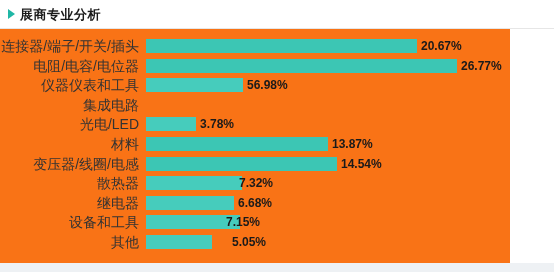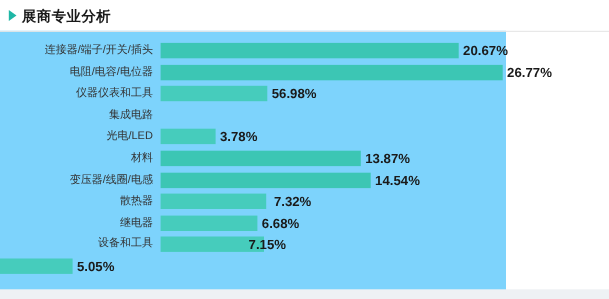--- a/index.html
+++ b/index.html
@@ -8,23 +8,23 @@
   }
   body {
     width: 554px;
     height: 272px;
     background: #ffffff;
     font-family: "Liberation Sans", sans-serif;
     overflow: hidden;
   }
   .page {
     position: relative;
-    width: 460px;
+    width: 510px;
     height: 272px;
-    background: #7dd3fc;
+    background: #f97316;
     box-sizing: border-box;
   }
   
   .title-bar {
     position: absolute;
     left: 0;
     top: 0;
     width: 554px;
     height: 28px;
     display: flex;
@@ -75,21 +75,21 @@
     display: flex;
     align-items: center;
     height: 16px;
     margin-bottom: 3.6px;
   }
   .cat-label {
     width: 146px;
     text-align: right;
     padding-right: 7px;
     box-sizing: border-box;
-    font-size: 10px;
+    font-size: 14px;
     color: #333333;
     white-space: nowrap;
     line-height: 12px;
   }
   .bar-zone {
     position: relative;
     flex: 1;
     height: 16px;
   }
   .bar {
@@ -186,44 +186,45 @@
         <div class="bar-zone">
           <div class="bar" style="width:191px"></div>
           <div class="val-label" style="left:195px">14.54%</div>
         </div>
       </div>
 
       <div class="row">
         <div class="cat-label">散热器</div>
         <div class="bar-zone">
           <div class="bar alt" style="width:96px"></div>
-          <div class="val-label" style="left:103px">7.32%</div>
+          <div class="val-label" style="left:93px">7.32%</div>
         </div>
       </div>
 
       <div class="row">
         <div class="cat-label">继电器</div>
         <div class="bar-zone">
           <div class="bar alt" style="width:88px"></div>
           <div class="val-label" style="left:92px">6.68%</div>
         </div>
       </div>
 
       <div class="row">
         <div class="cat-label">设备和工具</div>
         <div class="bar-zone">
           <div class="bar alt" style="width:94px"></div>
           <div class="val-label" style="left:80px">7.15%</div>
         </div>
       </div>
 
       <div class="row">
+        <div class="cat-label">其他</div>
         <div class="bar-zone">
           <div class="bar alt" style="width:66px"></div>
-          <div class="val-label" style="left:70px">5.05%</div>
+          <div class="val-label" style="left:86px">5.05%</div>
         </div>
       </div>
 
     </div>
   </div>
 
   <div class="footer-strip"></div>
 
 </div>
 

